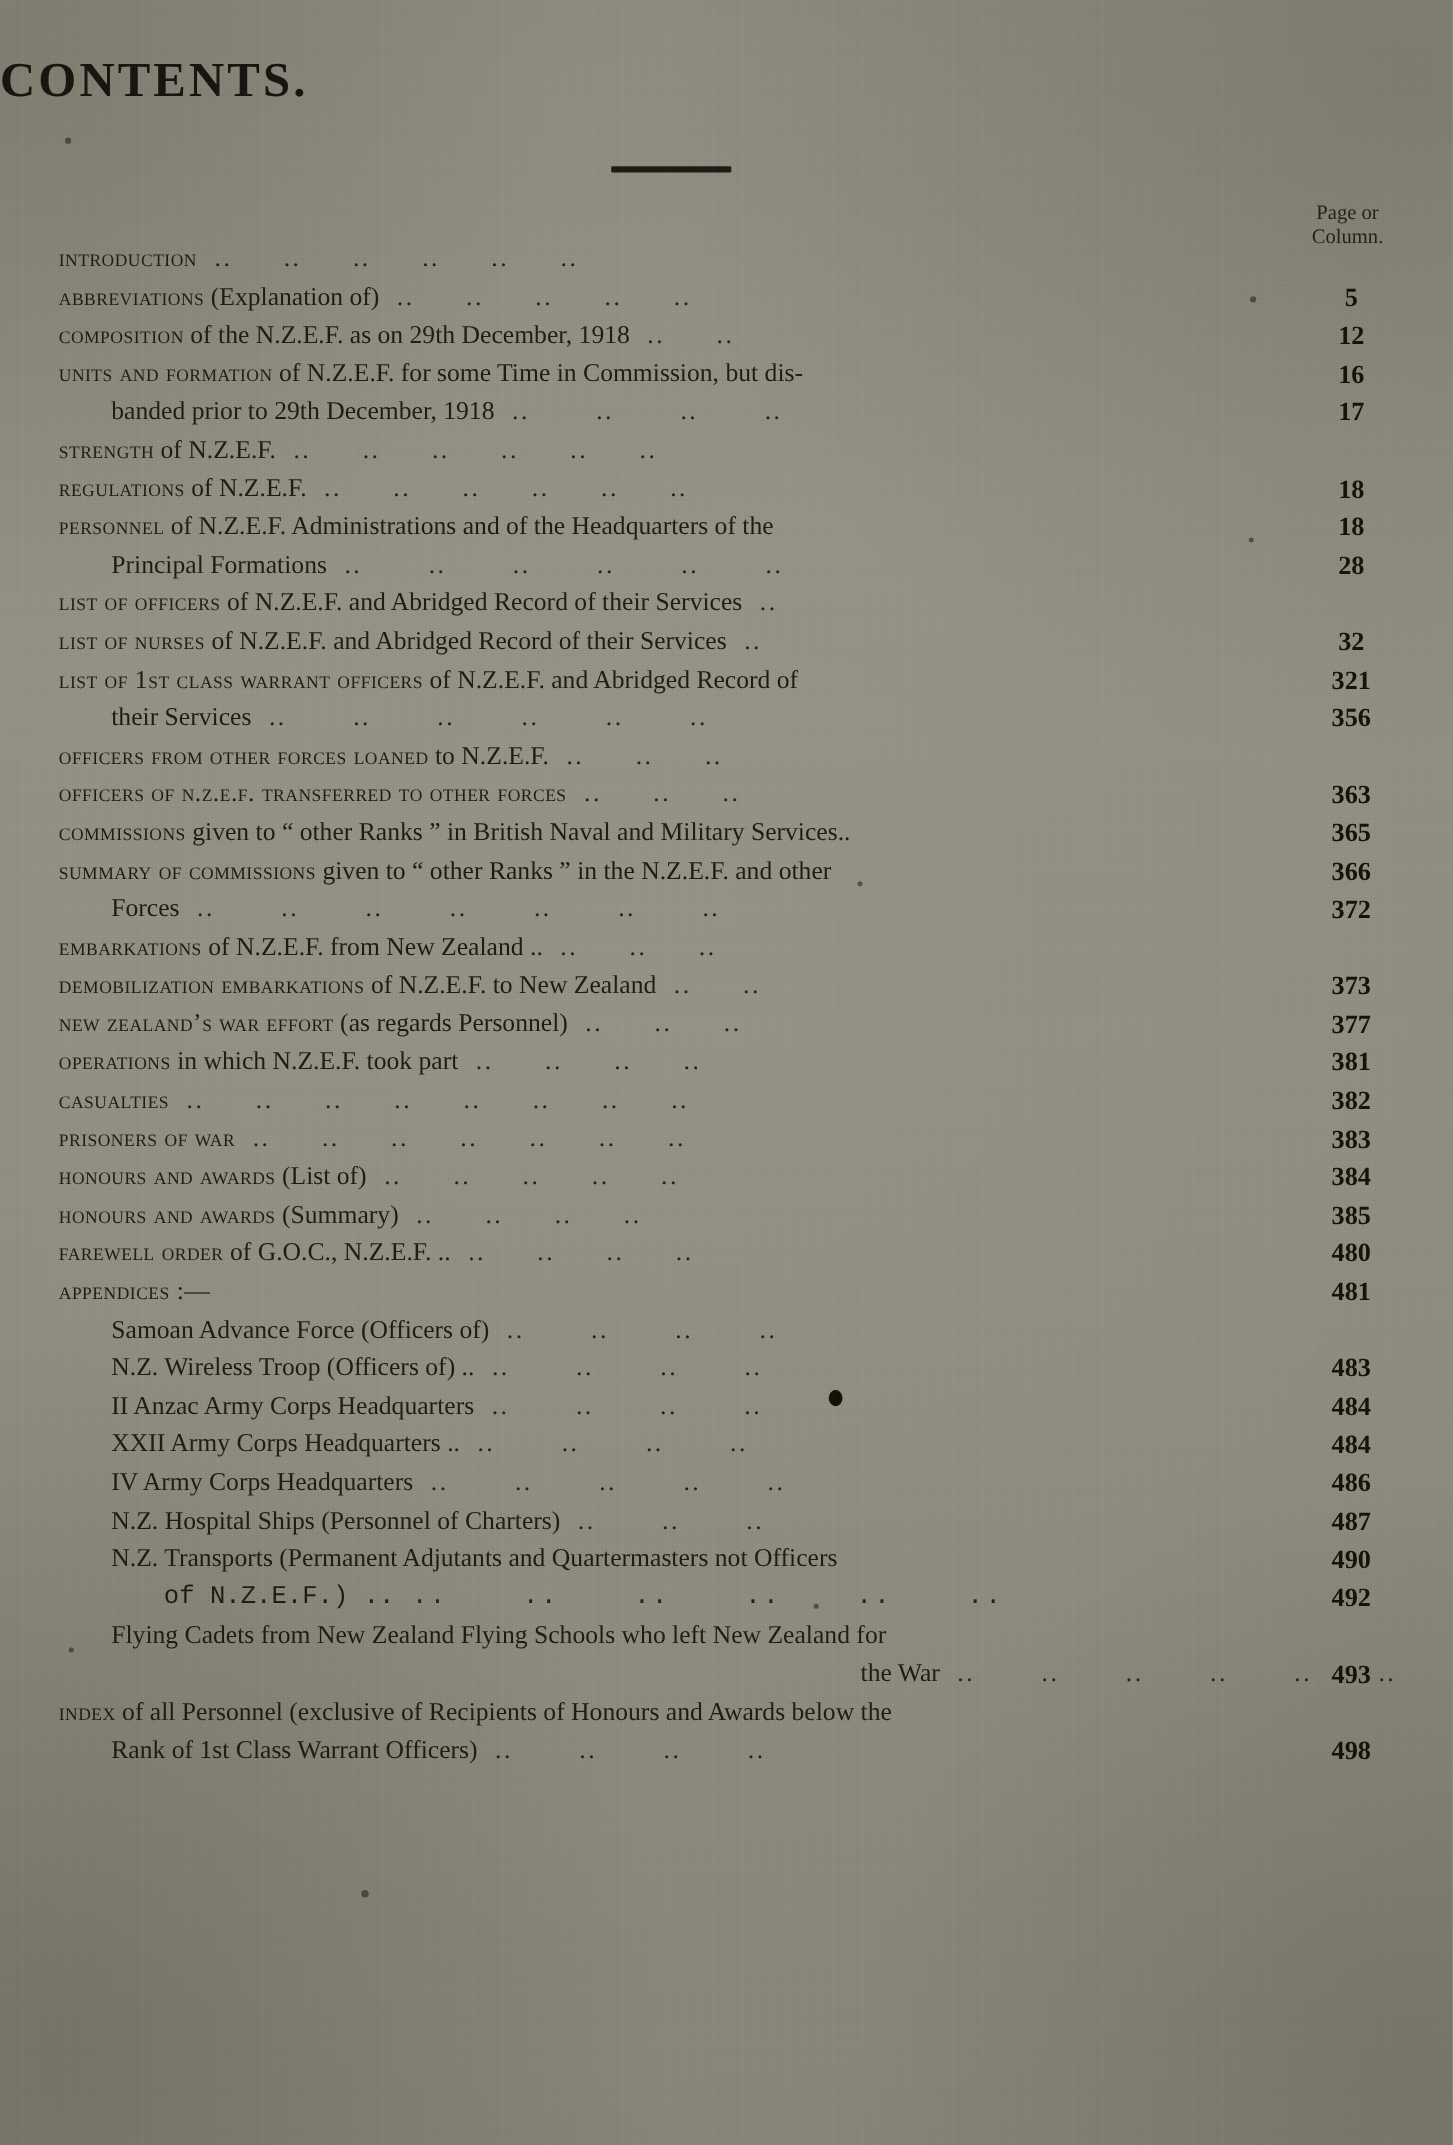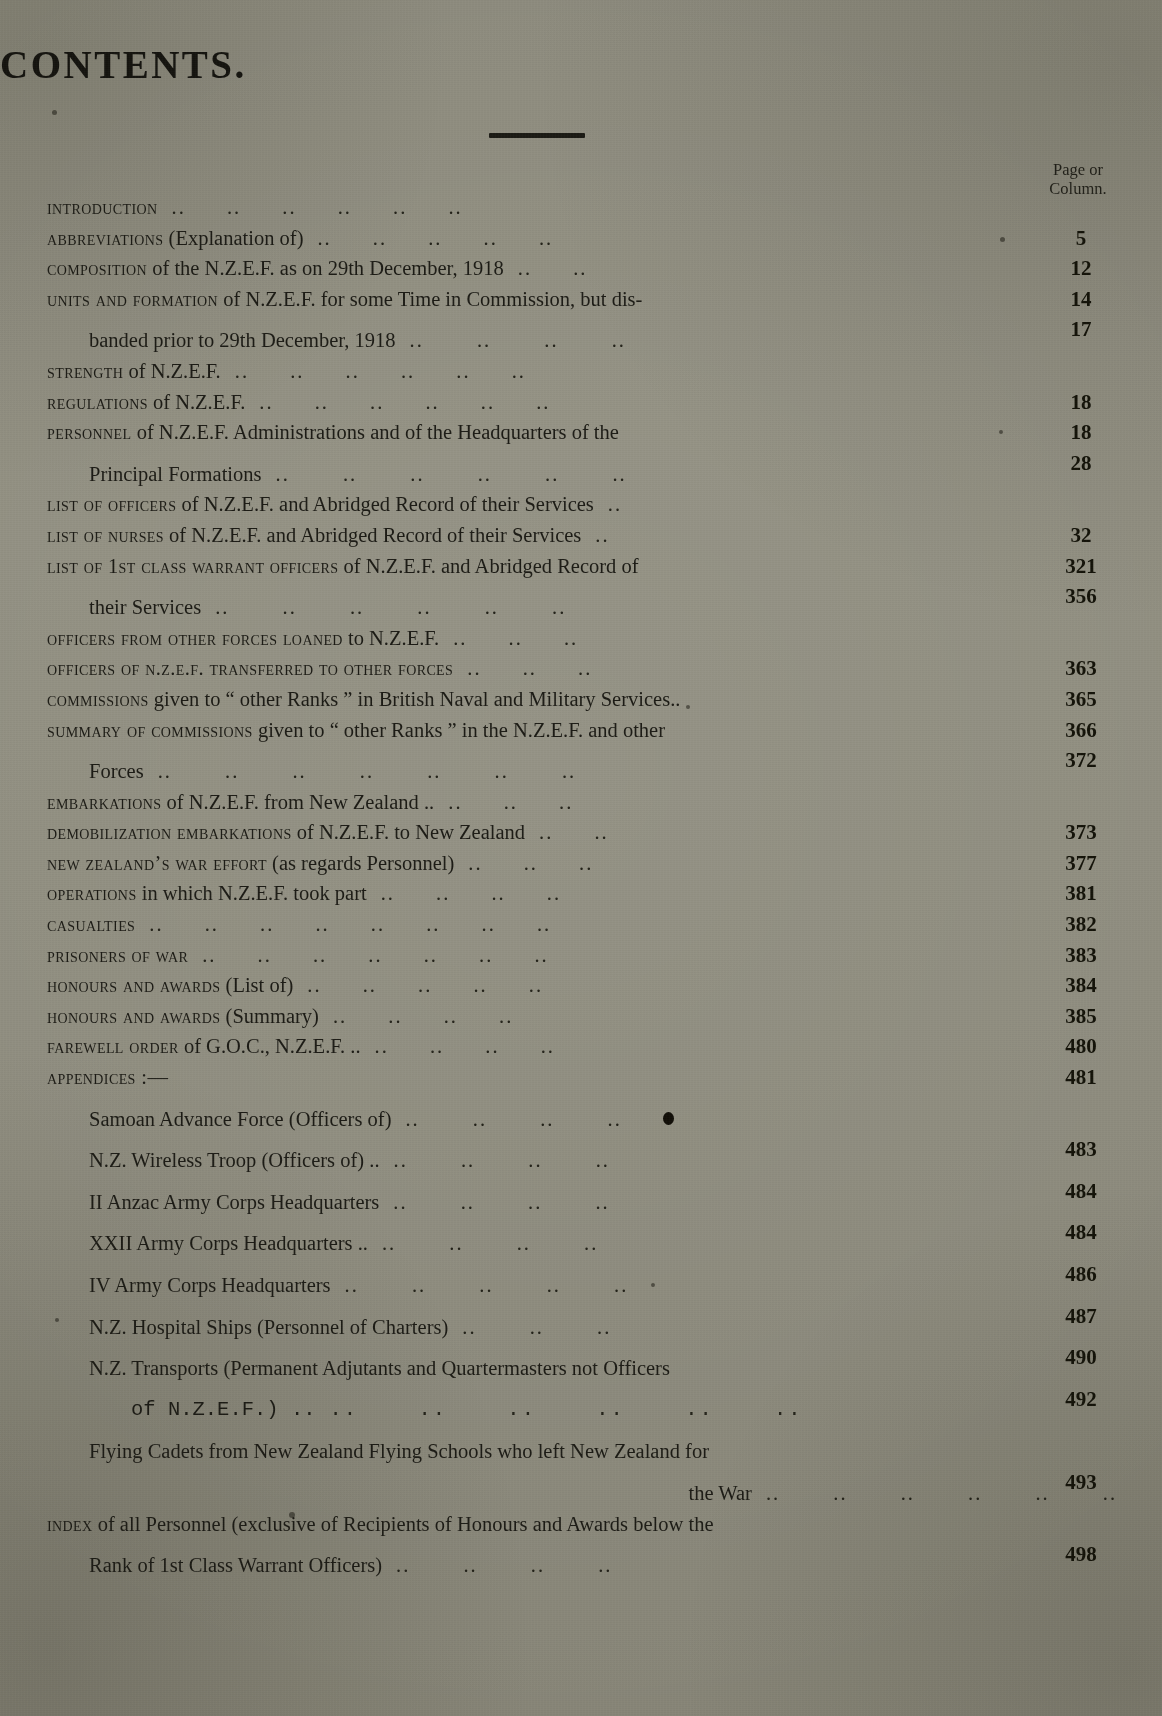--- a/index.html
+++ b/index.html
@@ -86,21 +86,21 @@
     min-height: 30.6px;
   }
   .ln {
     position: relative;
     display: block;
     font-size: 20.5px;
     line-height: 30.6px;
     white-space: nowrap;
     color: #1c1b15;
   }
-  .ln.indent { padding-left: 42px; margin-top: 11px; }
+  .ln.indent { padding-left: 42px; }
 
   
   .sc {
     font-variant: small-caps;
     text-transform: lowercase;
     letter-spacing: 0.4px;
   }
   .sc::first-letter { font-size: 1em; }
 
   
@@ -159,21 +159,21 @@
       <div class="entry">
         <span class="ln"><span class="sc">Introduction</span><span class="leaders">.. .. .. .. .. ..</span></span>
         <span class="pg">5</span>
       </div>
       <div class="entry">
         <span class="ln"><span class="sc">Abbreviations</span><span> (Explanation of)</span><span class="leaders">.. .. .. .. ..</span></span>
         <span class="pg">12</span>
       </div>
       <div class="entry">
         <span class="ln"><span class="sc">Composition</span><span> of the N.Z.E.F. as on 29th December, 1918</span><span class="leaders">.. ..</span></span>
-        <span class="pg">14</span>
+        <span class="pg">16</span>
       </div>
       <div class="entry">
         <span class="ln"><span class="sc">Units and Formation</span><span> of N.Z.E.F. for some Time in Commission, but dis-</span></span>
         <span class="ln indent"><span>banded prior to 29th December, 1918</span><span class="leaders wide">.. .. .. ..</span></span>
         <span class="pg low">17</span>
       </div>
       <div class="entry">
         <span class="ln"><span class="sc">Strength</span><span> of N.Z.E.F.</span><span class="leaders">.. .. .. .. .. ..</span></span>
         <span class="pg">18</span>
       </div>

